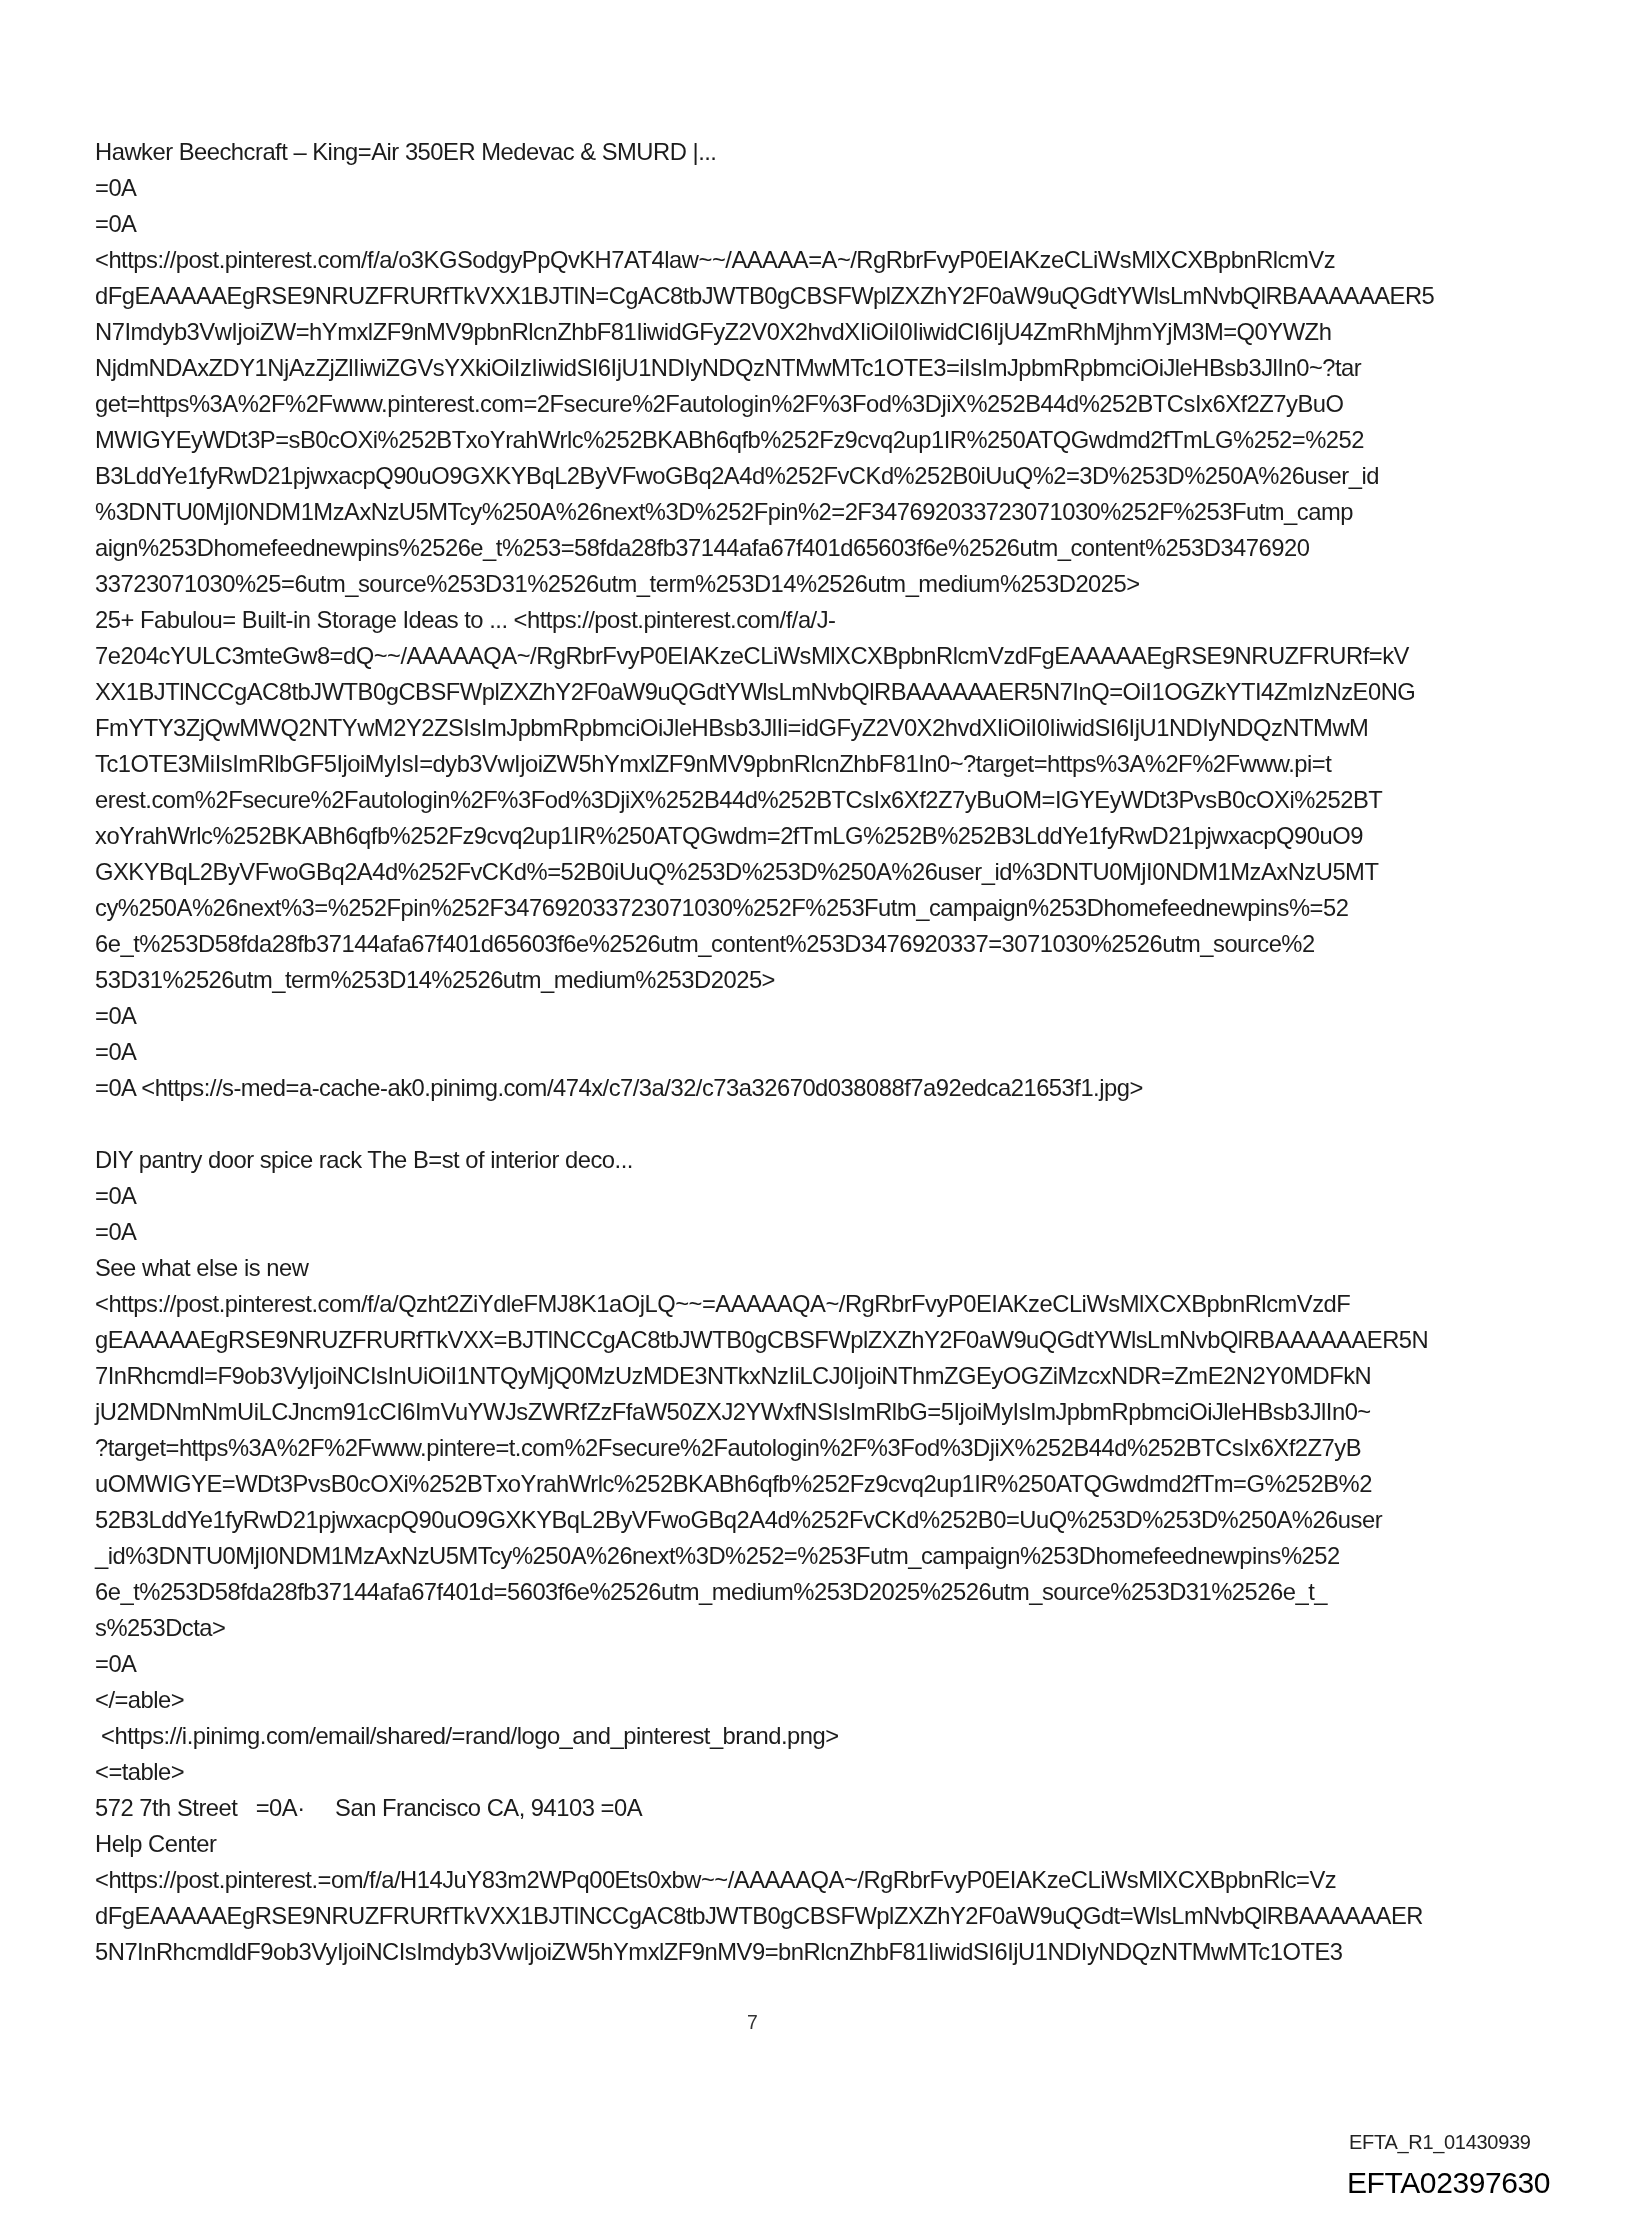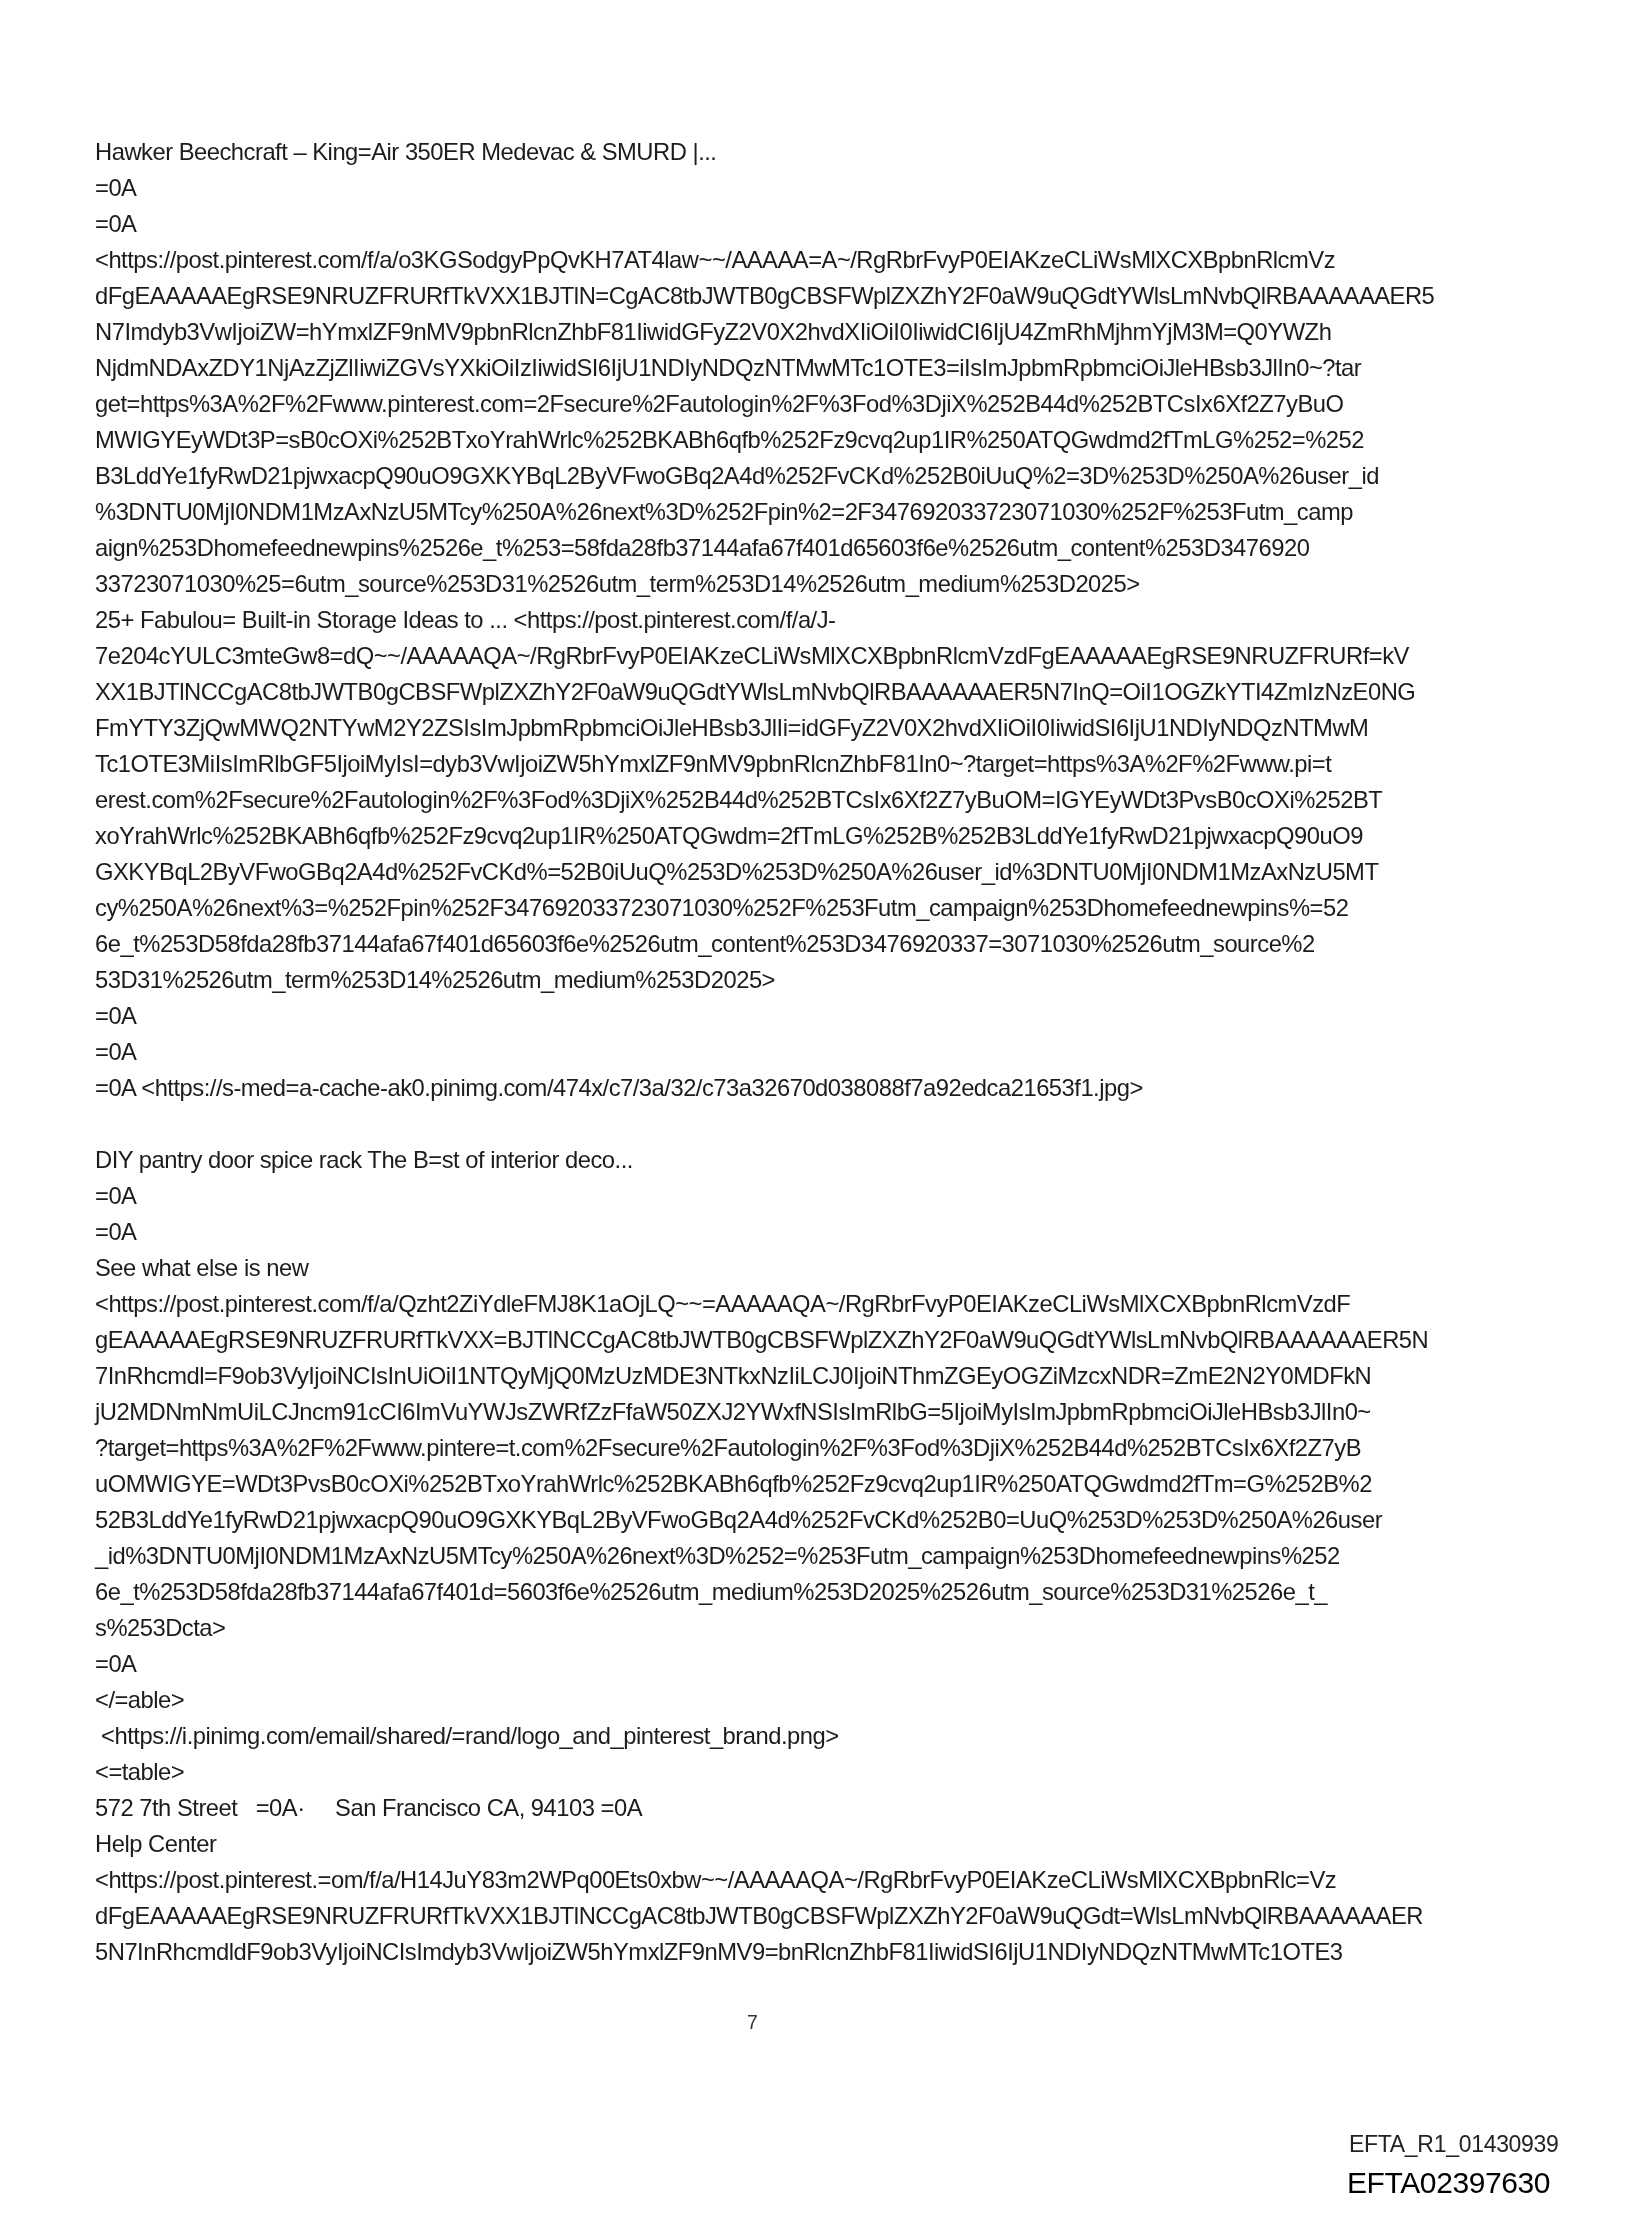--- a/index.html
+++ b/index.html
@@ -17,21 +17,21 @@
     transform-origin: left center;
   }
   .line.long { transform: scaleX(0.93); }
   .blank { height: 36px; }
   .page-number {
     position: absolute; left: 747px; top: 2011px;
     font-family: "Liberation Sans", sans-serif; font-size: 19.4px; color: #333;
   }
   .bates-1 {
     position: absolute; left: 1349px; top: 2131px;
-    font-family: "Liberation Sans", sans-serif; font-size: 23px; color: #222;
+    font-family: "Liberation Sans", sans-serif; font-size: 20px; color: #222;
     letter-spacing: -0.3px;
   }
   .bates-2 {
     position: absolute; left: 1347px; top: 2166px;
     font-family: "Liberation Sans", sans-serif; font-size: 30px; color: #000;
     letter-spacing: -0.4px;
   }
 </style>
 </head>
 <body>

